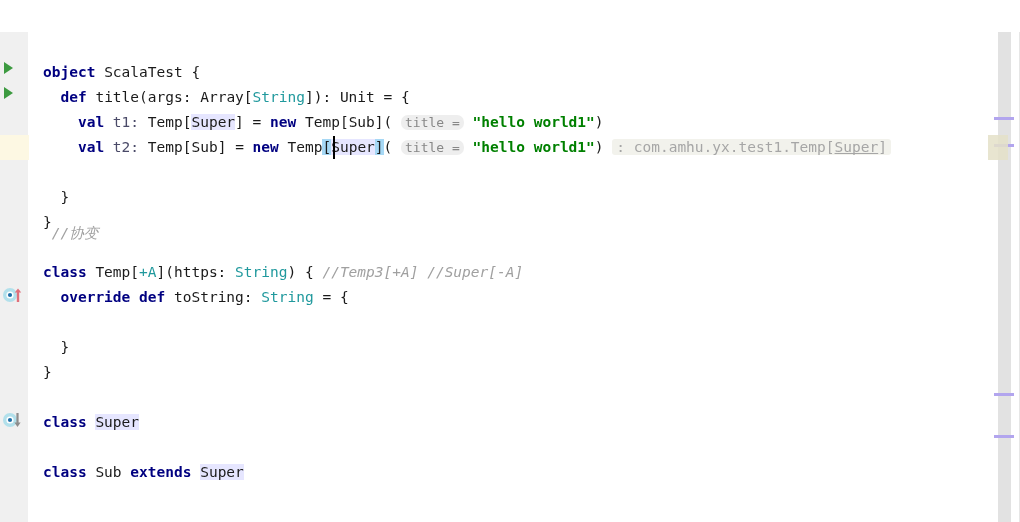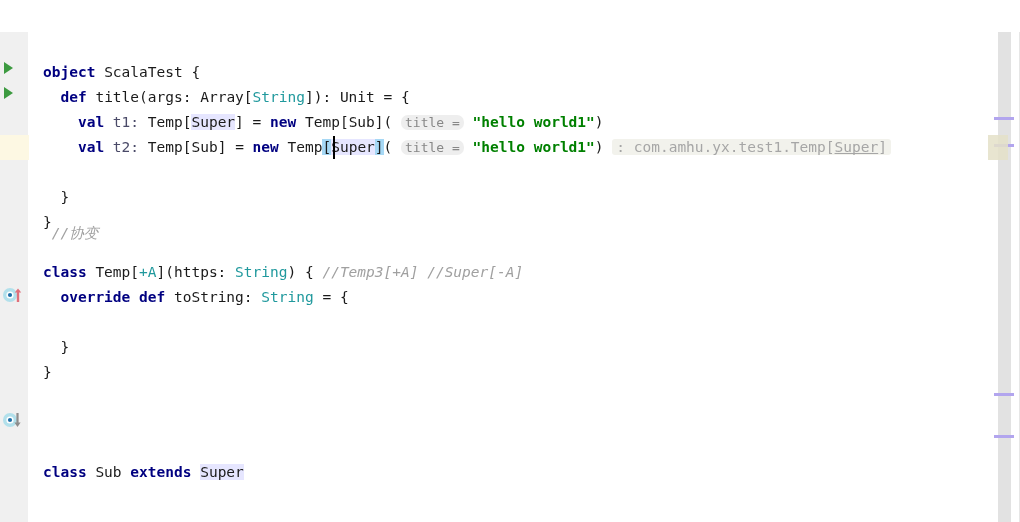--- a/index.html
+++ b/index.html
@@ -184,20 +184,21 @@
 
     <div class="line" style="top:228px;"><span class="txt"><span class="kw">class</span> <span class="ident">Temp[</span><span class="type">+A</span><span class="ident">](https:</span> <span class="type">String</span><span class="ident">) {</span> <span class="cmt">//Temp3[+A] //Super[-A]</span></span></div>
 
     <div class="line" style="top:253px;text-align:right;"><span class="txt">  <span class="kw">override</span> <span class="kw">def</span> <span class="ident">toString:</span> <span class="type">String</span> <span class="ident">= {</span></span></div>
 
 
     <div class="line" style="top:303px;"><span class="txt">  <span class="ident">}</span></span></div>
 
     <div class="line" style="top:328px;"><span class="txt"><span class="ident">}</span></span></div>
 
+    <div class="line" style="top:378px;"><span class="txt"><span class="kw">class</span> <span class="ident hl">Super</span></span></div>
 
     <div class="line" style="top:428px;"><span class="txt"><span class="kw">class</span> <span class="ident">Sub</span> <span class="kw">extends</span> <span class="ident hl">Super</span></span></div>
 
   </div>
 
   <div style="position:absolute;left:333px;top:104px;width:2px;height:23px;background:#000000;"></div>
 
   <div class="markerbar">
     <div class="sbthumb" style="top:0;height:498px;"></div>
     <div class="marker" style="right:6px;width:20px;top:85px;"></div>

